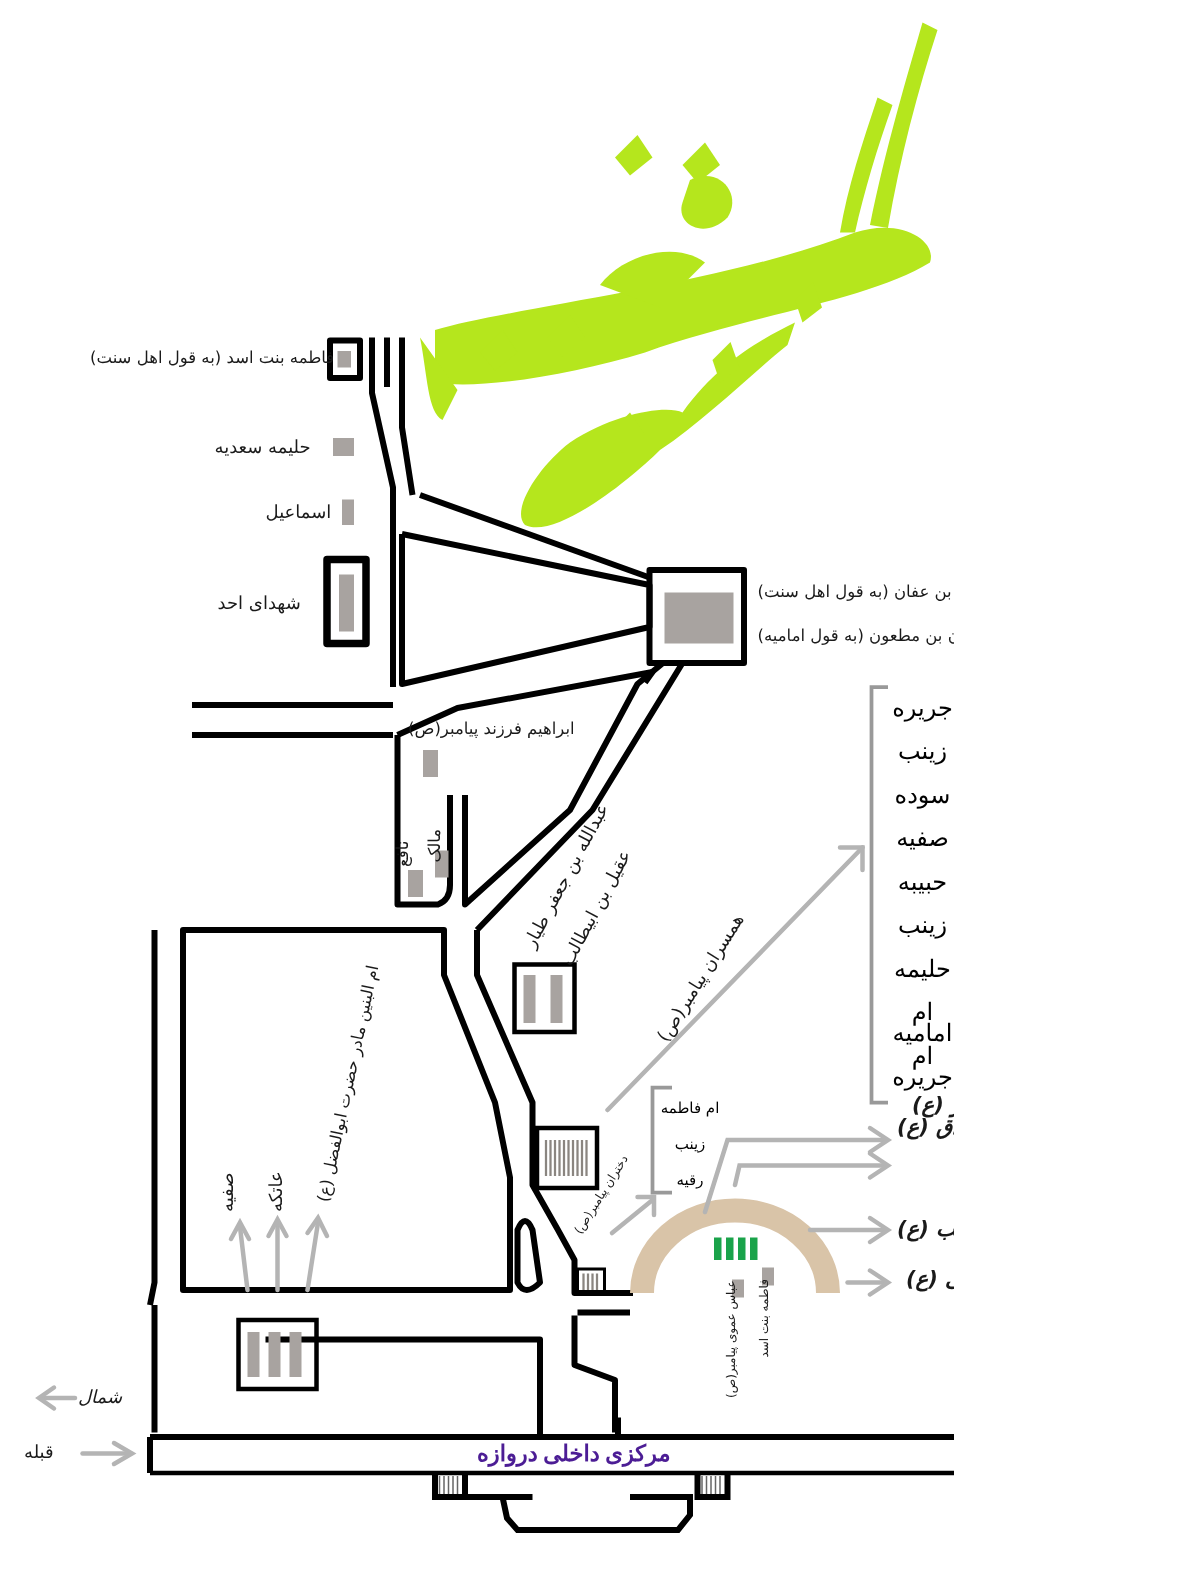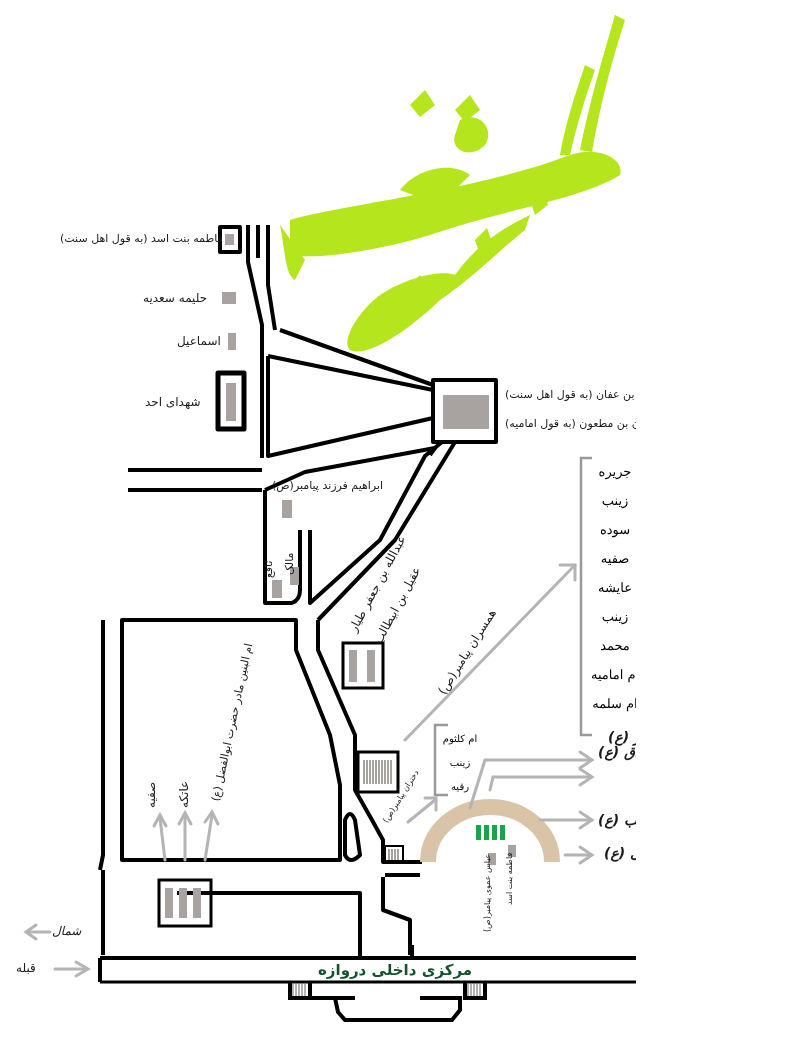--- a/index.html
+++ b/index.html
@@ -2,23 +2,23 @@
 <html><head>
 <meta charset="utf-8">
 <style>
   html, body { margin: 0; padding: 0; background: #ffffff; }
   #stage { position: relative; width: 636px; height: 1063px; overflow: hidden; background: #fff; }
   svg.map { position: absolute; left: 0; top: 0; }
   .lbl { position: absolute; font-family: "DejaVu Sans", sans-serif; color: #1a1a1a; direction: rtl; white-space: nowrap; line-height: 1; }
   .lbl.sm { font-size: 11px; }
   .lbl.md { font-size: 12px; }
   .lbl.lg { font-size: 14px; font-weight: bold; font-style: italic; }
-  .lbl.gate { font-size: 15px; font-weight: bold; color: #14532d; }
+  .lbl.gate { font-size: 15px; font-weight: bold; color: #4c1d95; font-family: Liberation Serif, serif; }
   .rot { transform-origin: 0 0; }
-  .wives { position: absolute; left: 590px; top: 465px; width: 50px; font-family: "DejaVu Serif", serif; font-size: 13px; text-align: center; direction: rtl; }
+  .wives { position: absolute; left: 590px; top: 465px; width: 50px; font-family: "DejaVu Serif", serif; font-size: 16px; text-align: center; direction: rtl; }
   .wives div { height: 29px; line-height: 14px; }
   .daughters { position: absolute; left: 440px; top: 733px; width: 40px; font-family: "DejaVu Serif", serif; font-size: 10px; text-align: center; direction: rtl; }
   .daughters div { height: 24px; }
   .title-callig { position: absolute; left: 280px; top: 10px; width: 380px; height: 360px; }
 </style>
 </head>
 <body>
 
 <div id="stage">
 
@@ -179,30 +179,30 @@
 
   <span class="lbl md rot" style="left:347px;top:628px;transform:rotate(-62deg);">عبدالله بن جعفر طیار</span>
   <span class="lbl md rot" style="left:372px;top:640px;transform:rotate(-62deg);">عقیل بن ابیطالب</span>
 
   <span class="lbl md rot" style="left:436px;top:690px;transform:rotate(-58deg);">همسران پیامبر(ص)</span>
   <div class="wives">
     <div>جریره</div>
     <div>زینب</div>
     <div>سوده</div>
     <div>صفیه</div>
-    <div>عایشه</div>
+    <div>حبیبه</div>
     <div>زینب</div>
-    <div>محمد</div>
+    <div>حلیمه</div>
     <div>ام امامیه</div>
-    <div>ام سلمه</div>
+    <div>ام جریره</div>
   </div>
 
   <span class="lbl rot" style="left:382px;top:820px;font-size:8px;transform:rotate(-58deg);">دختران پیامبر(ص)</span>
   <div class="daughters">
-    <div>ام کلثوم</div>
+    <div>ام فاطمه</div>
     <div>زینب</div>
     <div>رقیه</div>
   </div>
 
   <span class="lbl lg" style="left:598px;top:745px;">امام مجتبی صادق (ع)</span>
   <span class="lbl lg" style="left:608px;top:730px;">امام محمد باقر (ع)</span>
   <span class="lbl lg" style="left:598px;top:813px;">امام زین ابیطالب (ع)</span>
   <span class="lbl lg" style="left:604px;top:846px;">امام حسن مجتبی (ع)</span>
 
   <span class="lbl rot" style="left:484px;top:932px;font-size:8px;transform:rotate(-90deg);">عباس عموی پیامبر(ص)</span>

